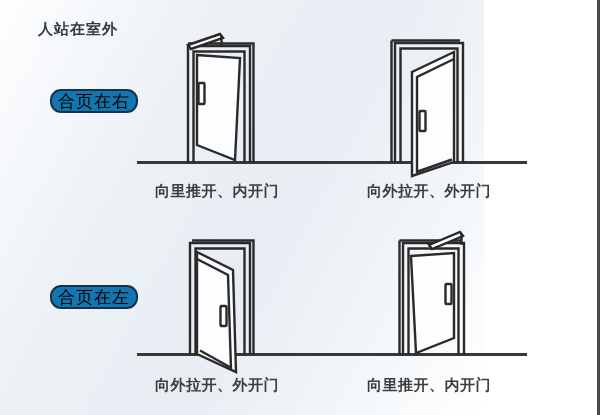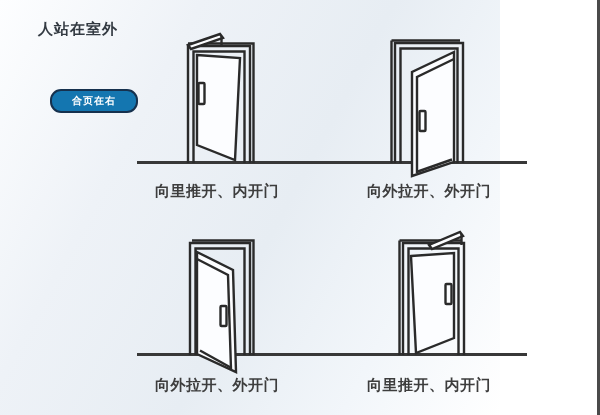--- a/index.html
+++ b/index.html
@@ -3,30 +3,29 @@
 <meta charset="utf-8">
 <style>
   html,body{margin:0;padding:0;}
   body{
     width:600px;height:415px;overflow:hidden;
     font-family:"DejaVu Sans","Liberation Sans",sans-serif;
   }
   .canvas{
     position:relative;width:484px;height:415px;
     background:linear-gradient(118deg,#fdfeff 0%,#eef2f7 28%,#e7edf3 55%,#f2f6fa 78%,#ffffff 100%);
-    padding-left:16px;
   }
   .abs{position:absolute;}
   .title{
     left:38px;top:20px;font-size:15px;font-weight:600;color:#333a42;letter-spacing:1px;
   }
   .badge{
     left:50px;width:84px;height:20px;border-radius:11px;
     background:#1476b0;border:2px solid #16314e;
-    color:#ffffff;font-size:10px;font-weight:bold;letter-spacing:1px;
+    color:#000000;font-size:17px;font-weight:normal;letter-spacing:1px;
     display:flex;align-items:center;justify-content:center;
     box-sizing:content-box;
   }
   .badge-row1{top:89px;}
   .badge-row2{top:285px;}
   .ground-line{
     height:2.5px;background:#383838;left:137px;width:390px;z-index:1;
   }
   .door{z-index:2;}
   .door-label{
@@ -38,20 +37,21 @@
   }
 </style>
 </head>
 <body>
 
 <div class="canvas">
 
   <div class="abs title">人站在室外</div>
 
   <div class="abs badge badge-row1">合页在右</div>
+  <div class="abs badge badge-row2">合页在左</div>
 
   <div class="abs ground-line" style="top:161px;"></div>
   <div class="abs ground-line" style="top:353px;"></div>
 
   <svg class="abs door" style="left:178px;top:28px;" width="95" height="140" viewBox="0 0 95 140" fill="none" stroke="#2a2a2a" stroke-width="2.4" stroke-linejoin="miter">
     <path d="M10,15.5 H75.5 V135"></path>
     <path d="M10,135 V18 H72 V135"></path>
     <path d="M15.5,135 V23.5 H66.5 V135"></path>
     <polygon points="10,17 42,6 45,10 13,21" fill="#fcfdff"></polygon>
     <path d="M43.5,8 V19"></path>

